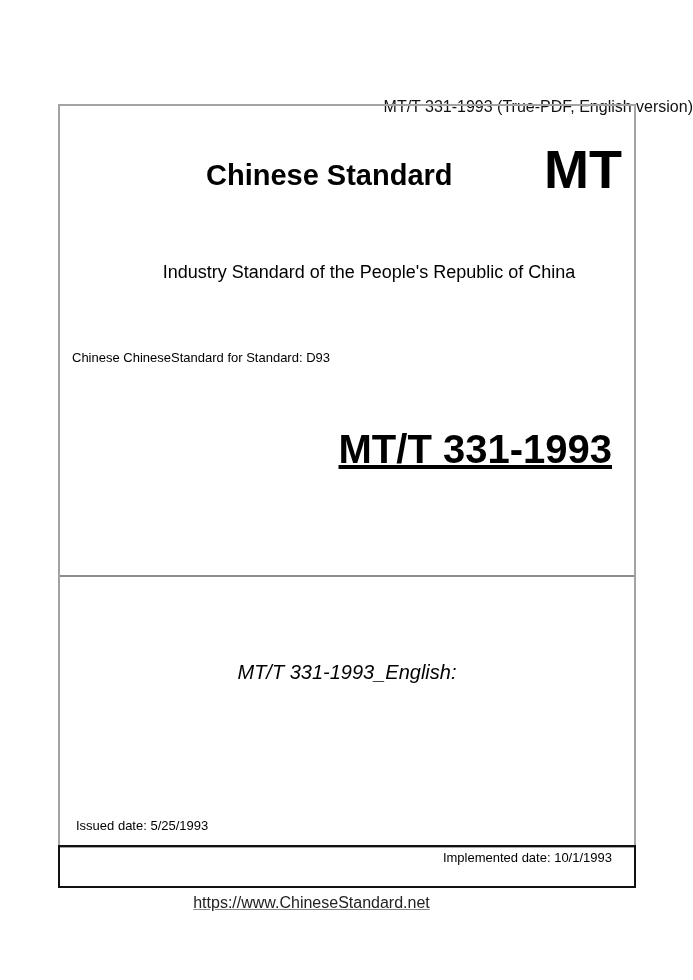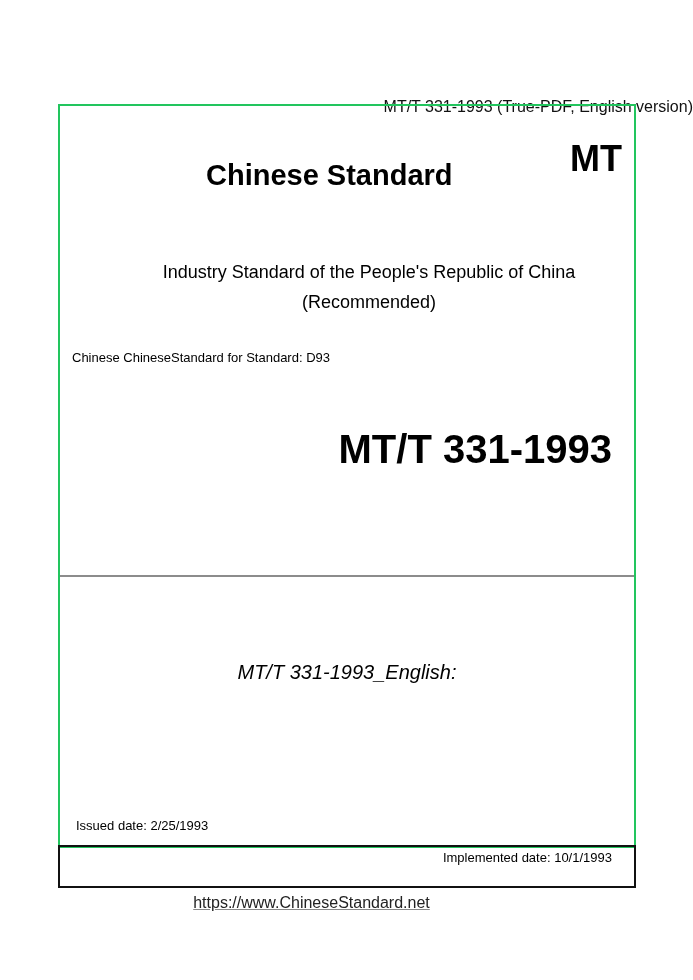--- a/index.html
+++ b/index.html
@@ -24,21 +24,21 @@
       font-size: 16px;
       color: #111;
       margin-top: 28px;
     }
     .frame {
       position: absolute;
       left: 58px;
       top: 104px;
       width: 574px;
       height: 740px;
-      border: 2px solid #22c55e;
+      border: 2px solid #a3a3a3;
       box-sizing: content-box;
     }
     .divider {
       position: absolute;
       left: 0;
       top: 469px;
       width: 574px;
       height: 0;
       border-top: 2px solid #8c8c8c;
     }
@@ -46,21 +46,21 @@
       position: absolute;
       left: 146px;
       top: 53px;
       font-size: 29px;
       font-weight: bold;
     }
     .title-mt {
       position: absolute;
       right: 12px;
       top: 32px;
-      font-size: 36px;
+      font-size: 54px;
       font-weight: bold;
     }
     .subtitle {
       position: absolute;
       left: 0;
       top: 151px;
       width: 618px;
       text-align: center;
       font-size: 18px;
       line-height: 30px;
@@ -70,20 +70,21 @@
       left: 12px;
       top: 244px;
       font-size: 13px;
     }
     .std-number {
       position: absolute;
       right: 22px;
       top: 321px;
       font-size: 40px;
       font-weight: bold;
+      text-decoration: underline;
     }
     .english-title {
       position: absolute;
       left: 0;
       top: 551px;
       width: 574px;
       text-align: center;
       font-size: 20px;
       line-height: 30px;
       font-style: italic;
@@ -128,34 +129,33 @@
 <body>
 
 <div class="header-text">MT/T 331-1993 (True-PDF, English version)</div>
 
 <div class="frame">
   <div class="title-chinese-standard">Chinese Standard</div>
   <div class="title-mt">MT</div>
 
   <div class="subtitle">
     <div>Industry Standard of the People's Republic of China</div>
-    <div>(Recommended)</div>
   </div>
 
   <div class="classification">Chinese ChineseStandard for Standard: D93</div>
 
   <div class="std-number">MT/T 331-1993</div>
 
   <div class="divider"></div>
 
   <div class="english-title">
     <div>MT/T 331-1993_English:</div>
   </div>
 
-  <div class="issued">Issued date: 2/25/1993</div>
+  <div class="issued">Issued date: 5/25/1993</div>
   <div class="implemented">Implemented date: 10/1/1993</div>
 </div>
 
 <div class="bottom-box"></div>
 
 <div class="footer-link">
   <a>https://www.ChineseStandard.net</a>
 </div>
 
 </body></html>

